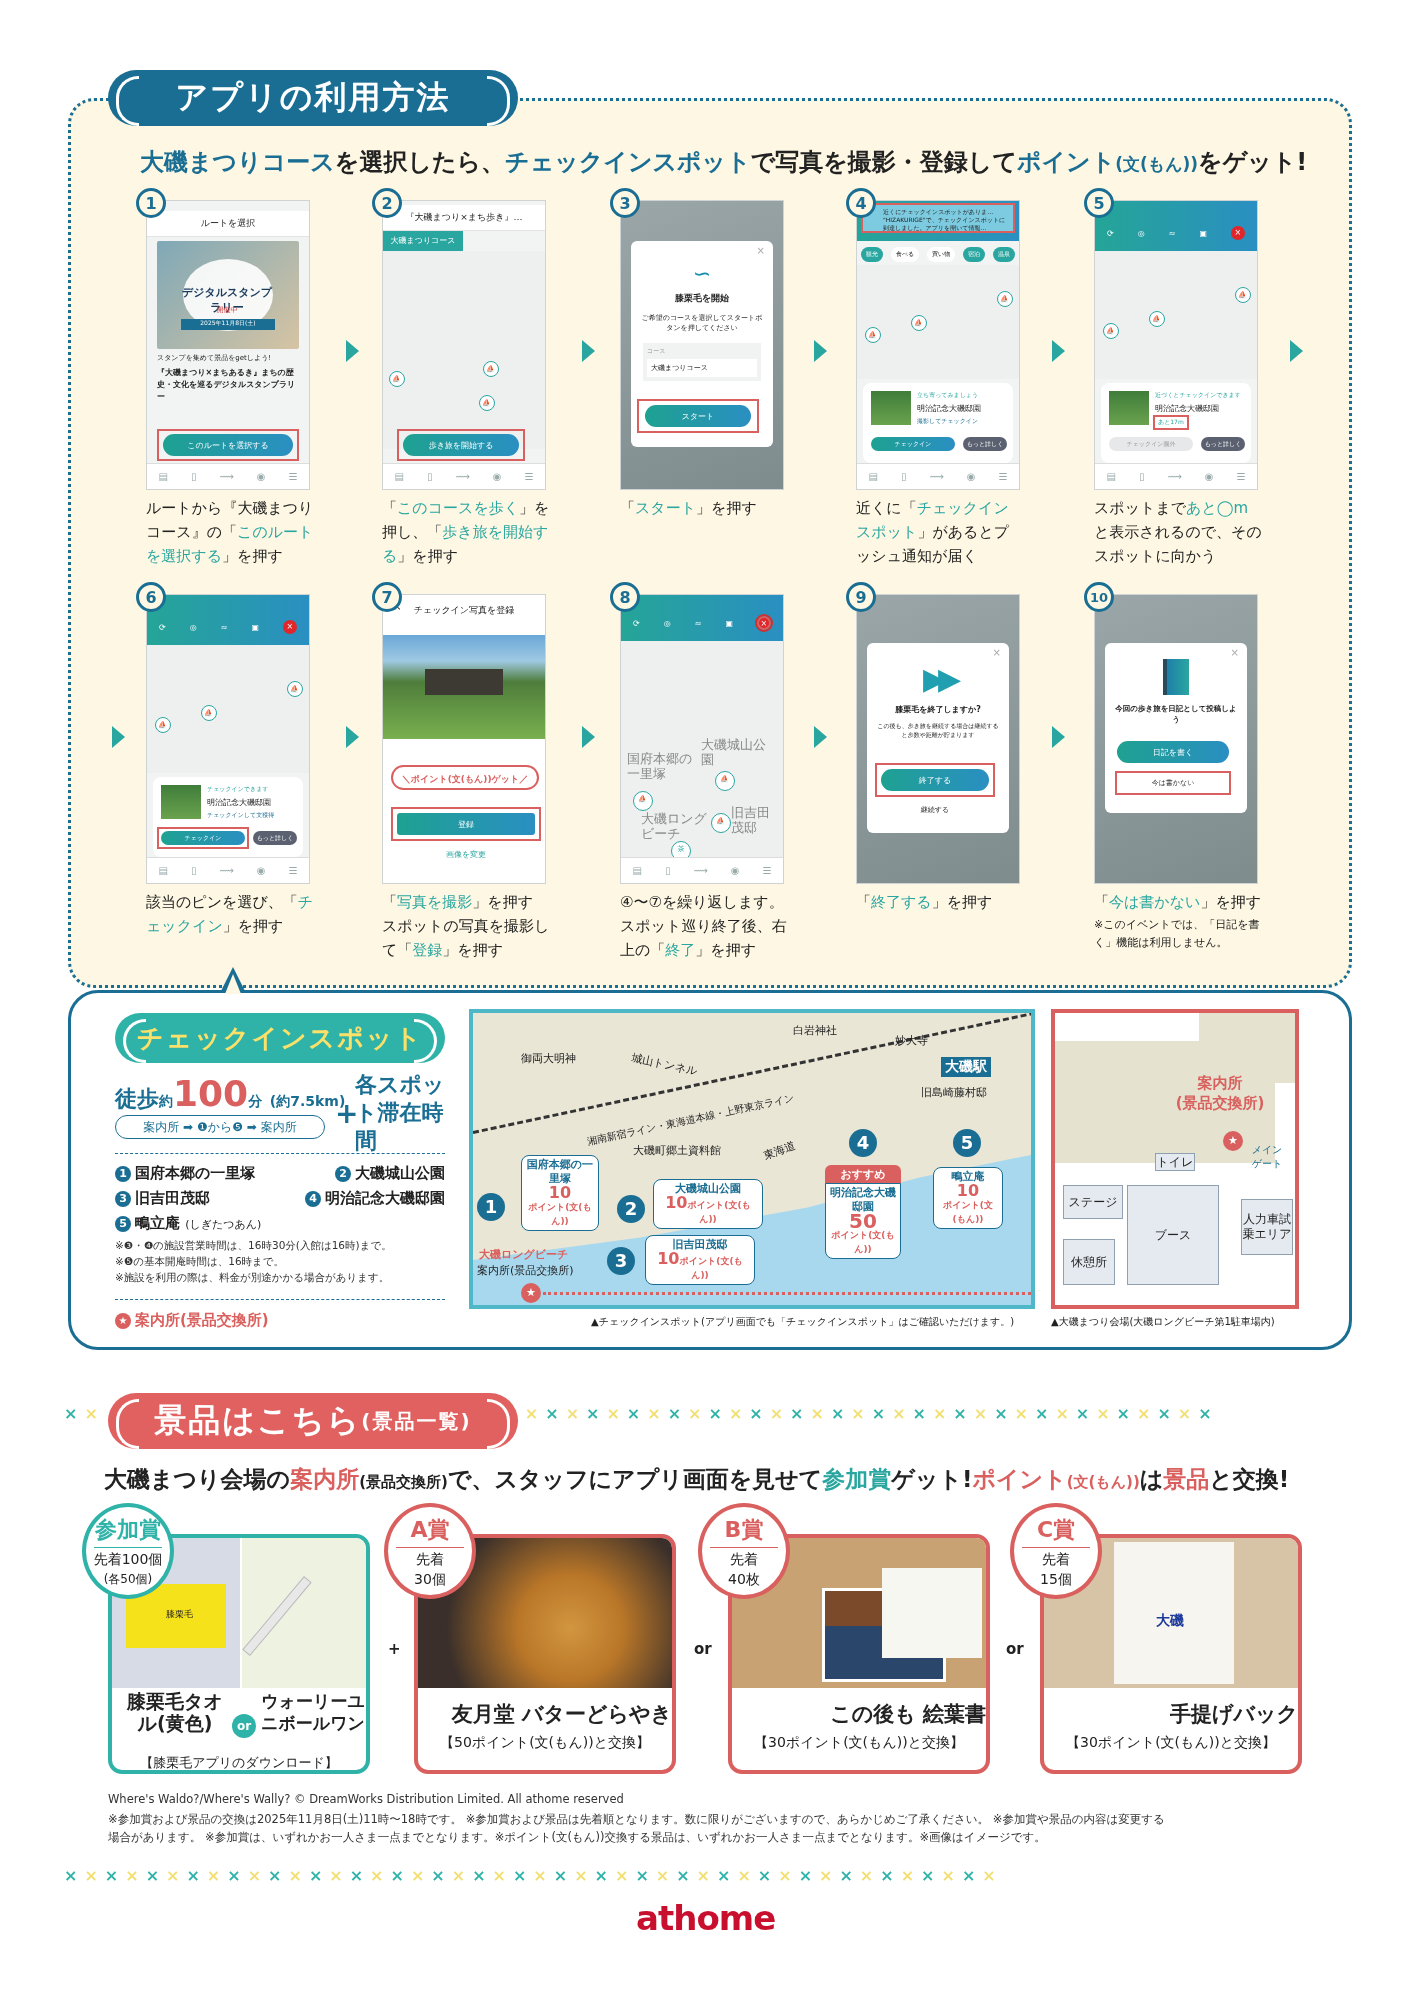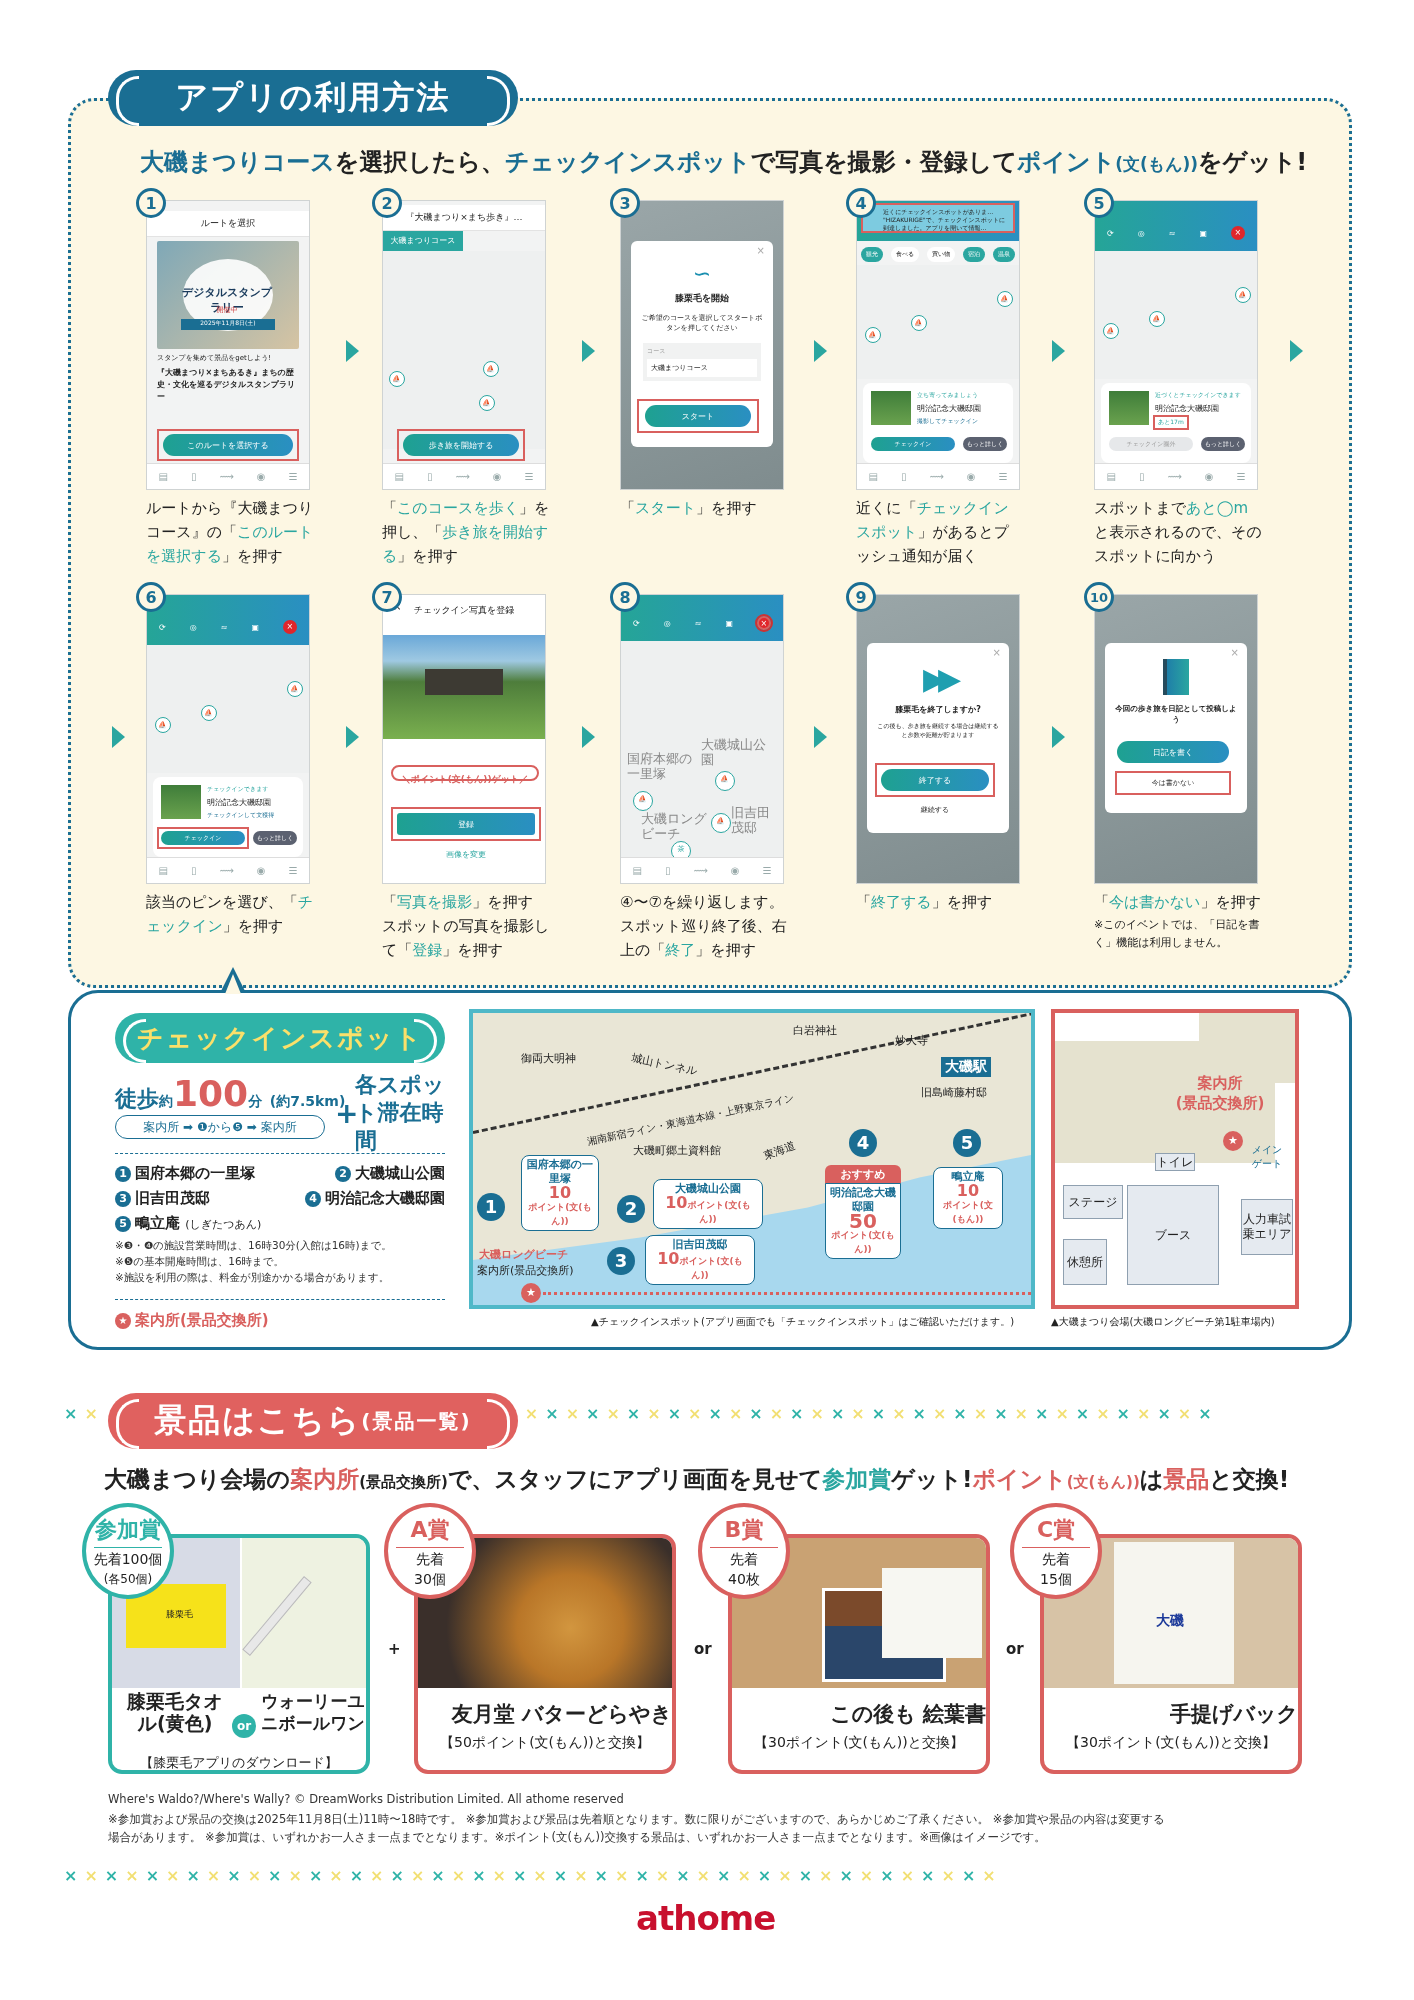--- a/index.html
+++ b/index.html
@@ -271,21 +271,21 @@
 <div class="arrow" style="left:346px;top:726px"></div>
 
 <div class="step" style="left:382px;top:594px">
   <div class="num">7</div>
   <div class="phone" style="background:#fff">
     <div class="abs" style="left:10px;top:6px;font-size:10px">×</div>
     <div class="hdr" style="margin-top:2px;border:none">チェックイン写真を登録</div>
     <div class="abs" style="left:0;right:0;top:40px;height:104px;background:linear-gradient(#6aa8d8 0,#9fc9e2 25%,#4e7d3b 45%,#7ab04f 100%)">
       <div class="abs" style="left:42px;top:34px;width:78px;height:26px;background:#3d3a33"></div>
     </div>
-    <div class="abs" style="left:8px;top:170px;width:148px;height:16px;border:2px solid #d9605e;border-radius:14px;background:#fff;color:#d9605e;font-size:9px;font-weight:bold;text-align:center;line-height:24px">＼ポイント(文(もん))ゲット／</div>
+    <div class="abs" style="left:8px;top:170px;width:148px;height:25px;border:2px solid #d9605e;border-radius:14px;background:#fff;color:#d9605e;font-size:9px;font-weight:bold;text-align:center;line-height:24px">＼ポイント(文(もん))ゲット／</div>
     <div class="hl" style="left:8px;top:212px;width:150px;height:34px"></div>
     <div class="btn" style="left:14px;top:218px;width:138px;height:22px;border-radius:3px">登録</div>
     <div class="abs" style="left:14px;top:254px;width:138px;text-align:center;font-size:8px;color:#2aa6a0">画像を変更</div>
   </div>
   <div class="cap"><span>「</span><span class="h">写真を撮影</span><span>」を押す スポットの写真を撮影して「</span><span class="h">登録</span><span>」を押す</span></div>
 </div>
 <div class="arrow" style="left:582px;top:726px"></div>
 
 <div class="step" style="left:620px;top:594px">
   <div class="num">8</div>
@@ -430,21 +430,21 @@
     <div class="g" style="left:0;top:70px;width:220px;height:80px"></div>
     <div class="abs" style="left:110px;top:60px;color:#d9605e;font-size:15px;font-weight:bold;text-align:center;line-height:20px;width:110px">
         <div>案内所</div>
         <div>(景品交換所)</div>
       </div>
     <div class="abs" style="left:168px;top:118px;width:20px;height:20px;border-radius:50%;background:#d9605e;color:#fff;font-size:11px;text-align:center;line-height:20px">★</div>
     <div class="abs" style="left:192px;top:130px;width:40px;font-size:10px;color:#1a6e93;text-align:center">メインゲート</div>
     <div class="box" style="left:100px;top:140px;width:40px;height:18px">トイレ</div>
     <div class="box" style="left:8px;top:172px;width:60px;height:34px">ステージ</div>
     <div class="box" style="left:72px;top:172px;width:92px;height:100px">ブース</div>
-    <div class="box" style="left:8px;top:226px;width:44px;height:46px">休憩所</div>
+    <div class="box" style="left:8px;top:226px;width:52px;height:46px">休憩所</div>
     <div class="box" style="left:186px;top:186px;width:52px;height:56px;line-height:15px">人力車試乗エリア</div>
   </div>
   <div class="mapcap" style="left:980px;top:322px">▲大磯まつり会場(大磯ロングビーチ第1駐車場内)</div>
 </div>
 
 <div class="xrow" style="left:64px;top:1404px;width:1290px"><span class="t">×</span><span class="y">×</span><span style="display:inline-block;width:420px"></span><span class="y">×</span><span class="t">×</span><span class="y">×</span><span class="t">×</span><span class="y">×</span><span class="t">×</span><span class="y">×</span><span class="t">×</span><span class="y">×</span><span class="t">×</span><span class="y">×</span><span class="t">×</span><span class="y">×</span><span class="t">×</span><span class="y">×</span><span class="t">×</span><span class="y">×</span><span class="t">×</span><span class="y">×</span><span class="t">×</span><span class="y">×</span><span class="t">×</span><span class="y">×</span><span class="t">×</span><span class="y">×</span><span class="t">×</span><span class="y">×</span><span class="t">×</span><span class="y">×</span><span class="t">×</span><span class="y">×</span><span class="t">×</span><span class="y">×</span><span class="t">×</span></div>
 <div id="prize-title" class="pill-title">
     <span>景品はこちら</span>
     <span style="font-size:20px">(景品一覧)</span>
   </div>

